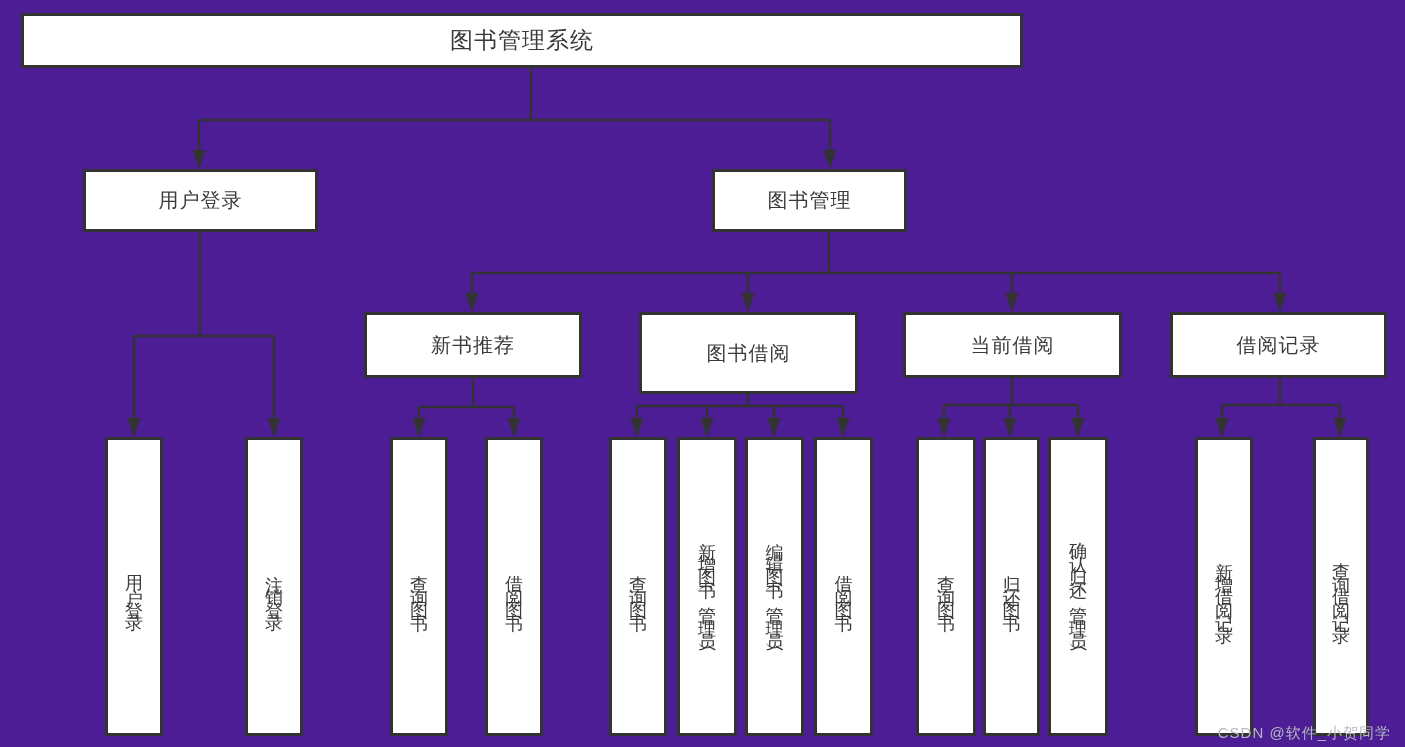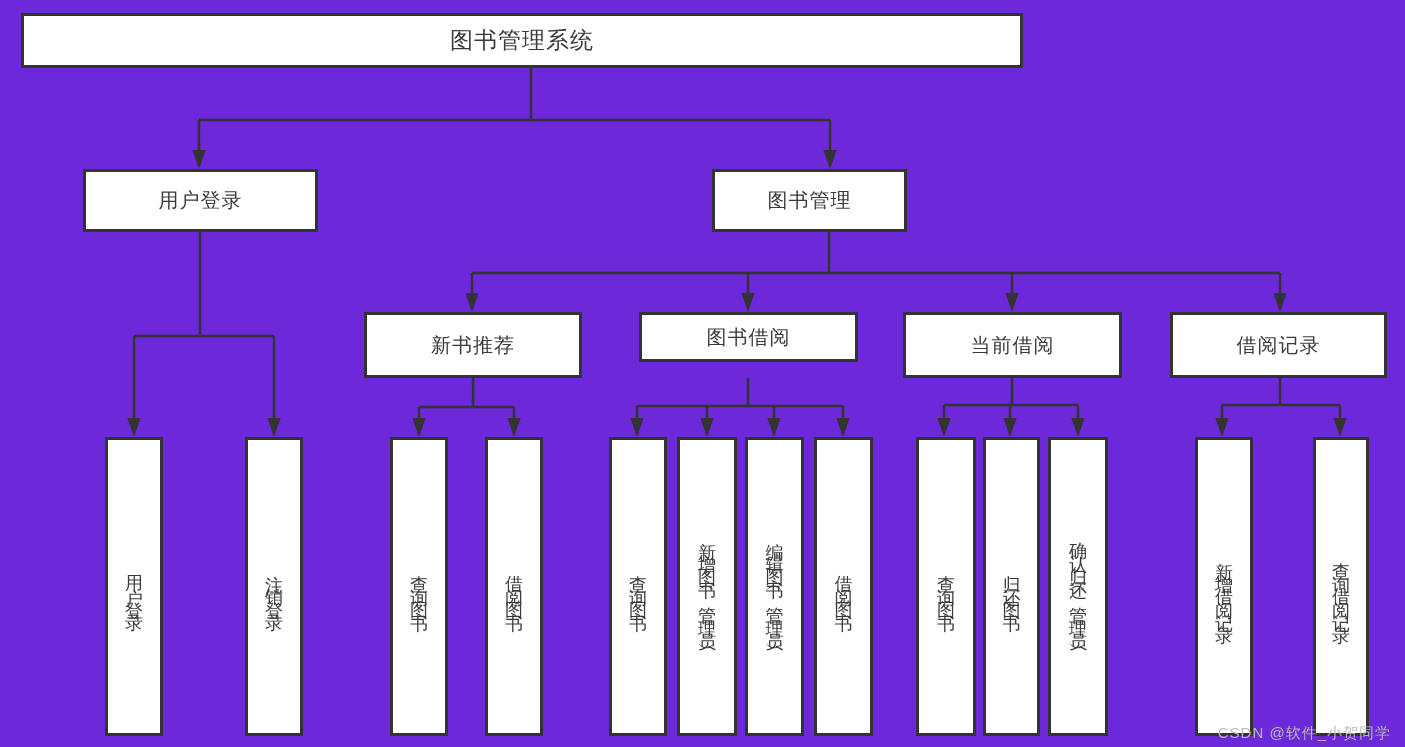--- a/index.html
+++ b/index.html
@@ -1,19 +1,19 @@
 <!DOCTYPE html>
 <html><head>
 <meta charset="utf-8">
 <style>
   html,body{margin:0;padding:0;background:#ffffff;}
   .canvas{
     position:relative;
     width:1405px;height:747px;
-    background:#6d28d9;
+    background:#4c1d95;
     font-family:"Liberation Sans",sans-serif;
     overflow:hidden;
   }
   svg.wires{position:absolute;left:0;top:0;z-index:1;}
   .hbox{
     position:absolute;z-index:2;
     border:3px solid #333333;background:#ffffff;
     box-sizing:border-box;
     display:flex;align-items:center;justify-content:center;
     font-size:20px;color:#3a3a3a;letter-spacing:1px;
@@ -84,21 +84,21 @@
       <path d="M1340,405 L1340,434" marker-end="url(#arr)"></path>
     </g>
   </svg>
 
   <div class="hbox root" style="left:21px;top:13px;width:1002px;height:55px;">图书管理系统</div>
 
   <div class="hbox" style="left:83px;top:169px;width:235px;height:63px;">用户登录</div>
   <div class="hbox" style="left:712px;top:169px;width:195px;height:63px;">图书管理</div>
 
   <div class="hbox" style="left:364px;top:312px;width:218px;height:66px;">新书推荐</div>
-  <div class="hbox" style="left:639px;top:312px;width:219px;height:50px;">图书借阅</div>
+  <div class="hbox" style="left:639px;top:312px;width:219px;height:82px;">图书借阅</div>
   <div class="hbox" style="left:903px;top:312px;width:219px;height:66px;">当前借阅</div>
   <div class="hbox" style="left:1170px;top:312px;width:217px;height:66px;">借阅记录</div>
 
   <div class="vbox" style="left:105px;width:58px;">
     <span>用户登录</span>
   </div>
   <div class="vbox" style="left:245px;width:58px;">
     <span>注销登录</span>
   </div>
 

